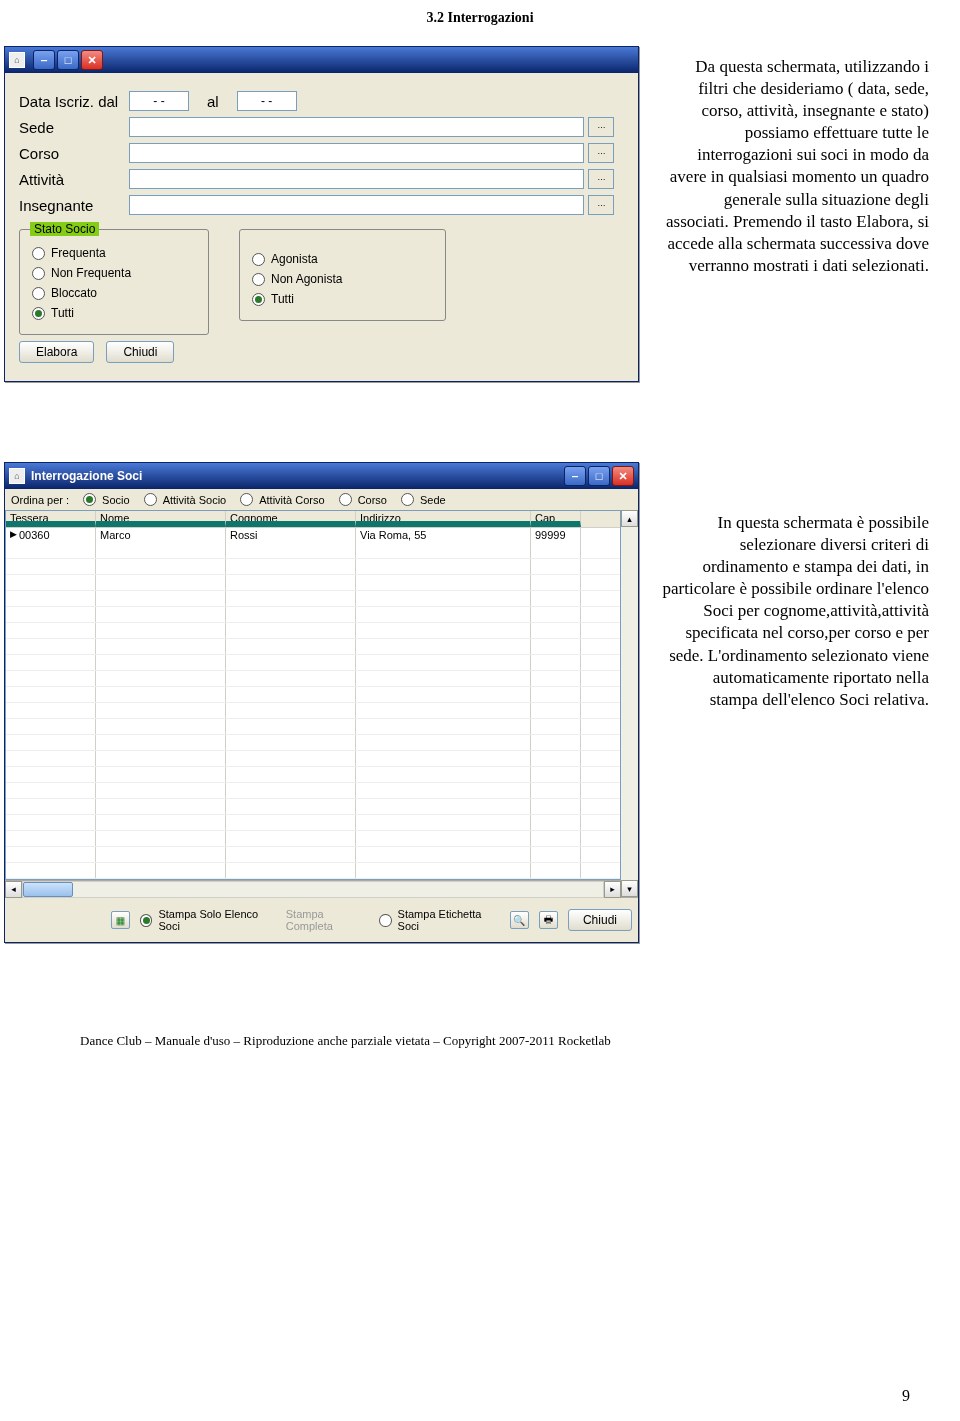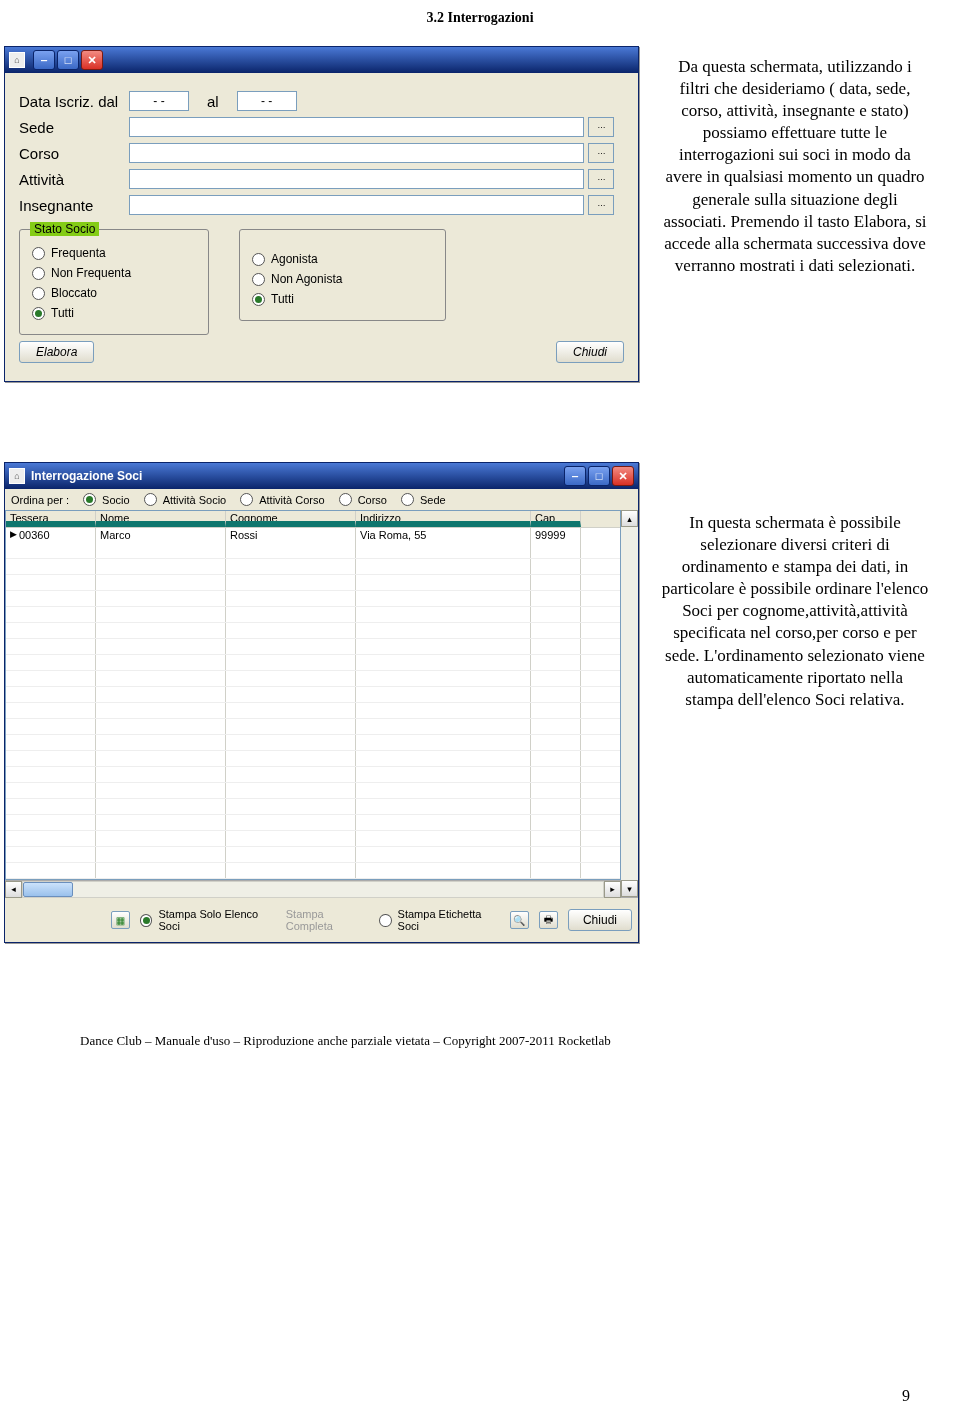--- a/index.html
+++ b/index.html
@@ -17,21 +17,21 @@
     font-size: 14px;
     font-weight: bold;
     margin: 10px 0 20px;
     font-family: "Times New Roman", serif;
   }
   .section { display: flex; gap: 16px; align-items: flex-start; }
   .side-text {
     font-family: "Times New Roman", serif;
     font-size: 17px;
     line-height: 1.3;
-    text-align: center;
+    text-align: right;
     padding: 10px 6px;
   }
   .win {
     border: 1px solid #0a246a;
     background: #ece9d8;
     box-shadow: 1px 1px 0 #999;
   }
   .titlebar {
     height: 26px;
     background: linear-gradient(#4a79d6, #0a246a);
@@ -238,21 +238,21 @@
               <span class="rdot"></span>
               <span>Non Agonista</span>
             </div>
           <div class="radio">
               <span class="rdot sel"></span>
               <span>Tutti</span>
             </div>
         </div>
       </div>
 
-      <div class="row" style="justify-content:space-between; gap:12px; margin-top:6px;font-style:italic;">
+      <div class="row" style="justify-content:flex-start; gap:12px; margin-top:6px;">
         <div class="btn">Elabora</div>
         <div class="btn">Chiudi</div>
       </div>
     </div>
   </div>
 
   <div class="side-text" style="width:280px;">Da questa schermata, utilizzando i filtri che desideriamo ( data, sede, corso, attività, insegnante e stato) possiamo effettuare tutte le interrogazioni sui soci in modo da avere in qualsiasi momento un quadro generale sulla situazione degli associati. Premendo il tasto Elabora, si accede alla schermata successiva dove verranno mostrati i dati selezionati.</div>
 </div>
 
 <div class="section section2">

